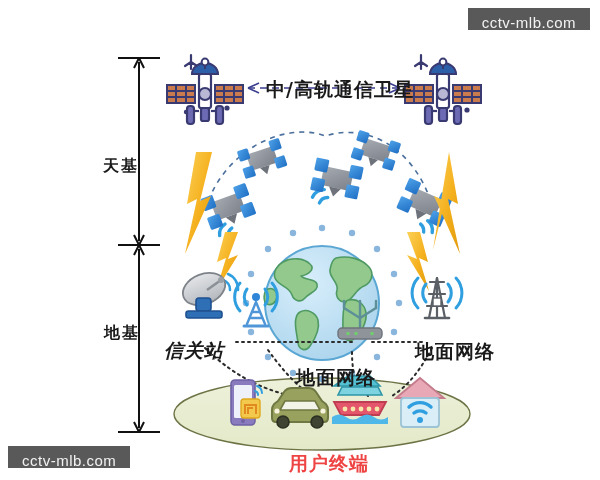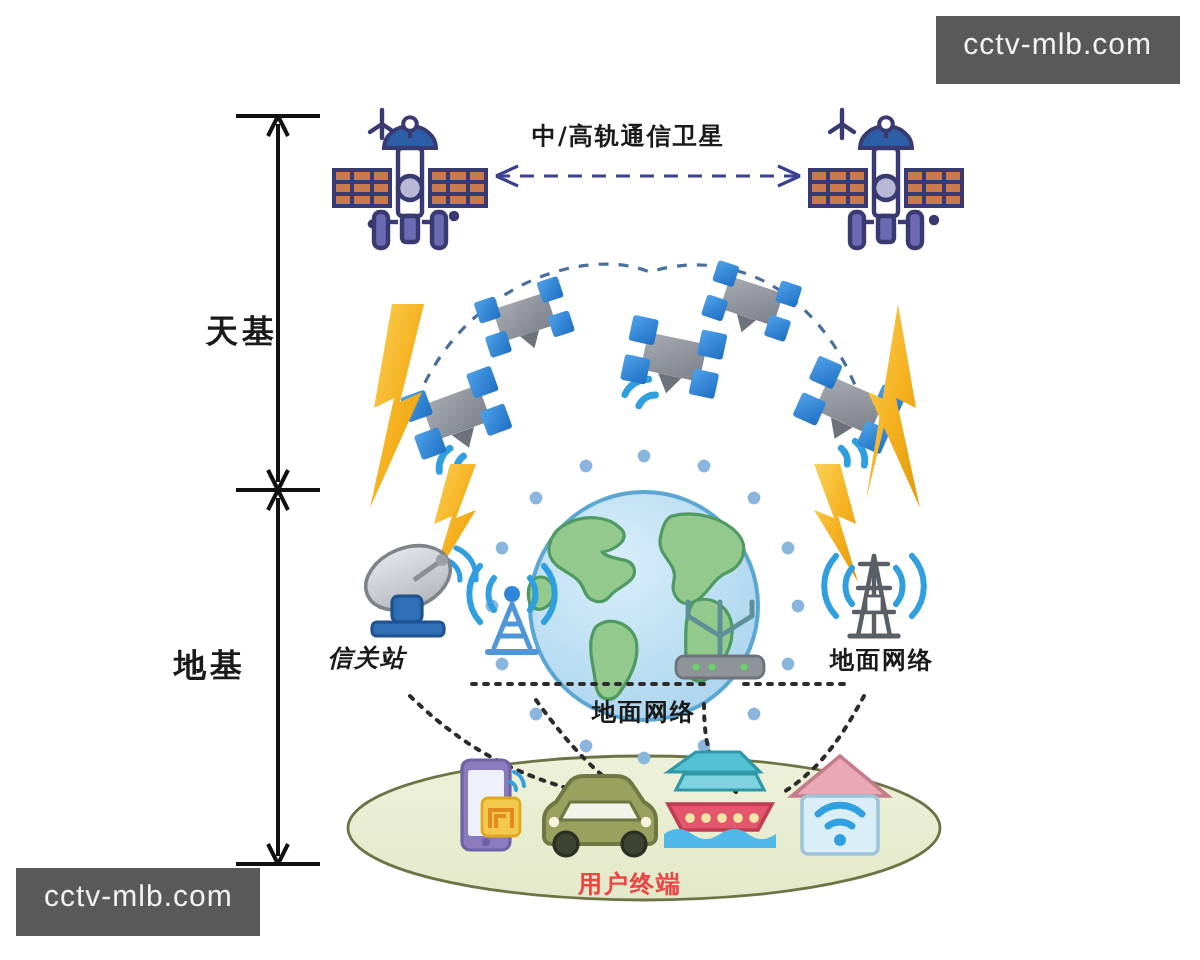--- a/index.html
+++ b/index.html
@@ -12,38 +12,38 @@
   }
   #stage{position:absolute;left:0;top:0;width:600px;height:480px;}
   svg#scene{position:absolute;left:0;top:0;width:600px;height:480px;}
 
   .wm{
     position:absolute;
     background:#595959;
     color:#f2f2f2;
     font-size:15px;
     letter-spacing:.5px;
-    padding:7px 14px 12px 14px;
+    padding:7px 14px 0 14px;
     font-family:"Liberation Sans","DejaVu Sans",sans-serif;
     white-space:nowrap;
     line-height:1;
   }
   #wm-top{right:10px;top:8px;}
   #wm-bottom{left:8px;bottom:12px;}
 
   .cn{
     position:absolute;
     color:#1a1a1a;
     font-family:"DejaVu Sans","Liberation Sans",sans-serif;
     font-weight:700;
     white-space:nowrap;
     line-height:1;
   }
   .axis-label{font-size:16px;letter-spacing:2px;}
-  .tag-lg{font-size:12px;letter-spacing:1px;}
+  .tag-lg{font-size:19px;letter-spacing:1px;margin-top:18px;}
 </style>
 </head>
 <body>
 
 <div id="stage">
 
   <svg id="scene" viewBox="0 0 600 480">
     <defs>
       <radialGradient id="gOcean" cx="38%" cy="32%" r="78%">
         <stop offset="0%" stop-color="#d8eefb"></stop>
@@ -374,21 +374,21 @@
       <g fill="none" stroke="#2f9fe0" stroke-width="3.4" stroke-linecap="round">
         <path d="M-11 3 a16 16 0 0 1 22 0"></path>
         <path d="M-6 9 a10 10 0 0 1 12 0"></path>
       </g>
       <circle cx="0" cy="16" r="3" fill="#2f9fe0"></circle>
     </g>
 
   </svg>
 
   <div class="cn axis-label" style="left:103px;top:158px;">天基</div>
-  <div class="cn axis-label" style="left:87px;top:325px;">地基</div>
+  <div class="cn axis-label" style="left:104px;top:325px;">地基</div>
 
   <div class="cn tag-lg" style="left:266px;top:62px;">中/高轨通信卫星</div>
   <div class="cn tag-lg" style="left:164px;top:323px;font-style:italic;">信关站</div>
   <div class="cn tag-lg" style="left:415px;top:324px;">地面网络</div>
   <div class="cn tag-lg" style="left:296px;top:350px;">地面网络</div>
   <div class="cn tag-lg" style="left:289px;top:436px;color:#ef4444;">用户终端</div>
 
   <div class="wm" id="wm-top">cctv-mlb.com</div>
   <div class="wm" id="wm-bottom">cctv-mlb.com</div>
 

